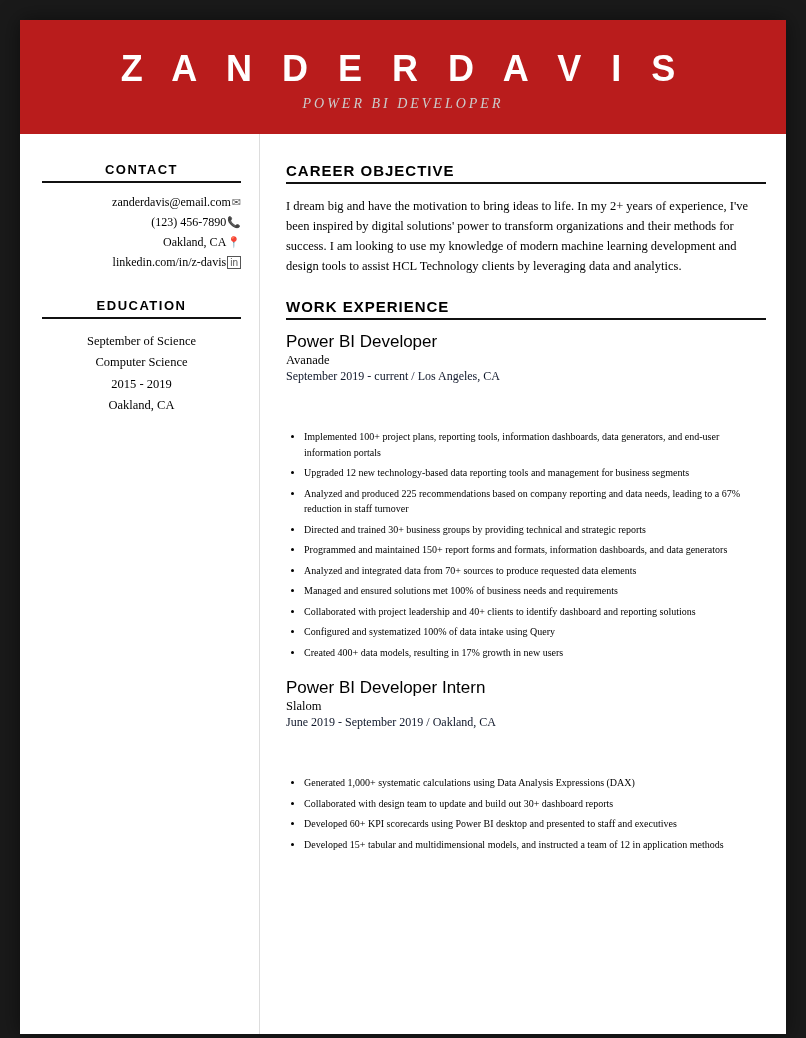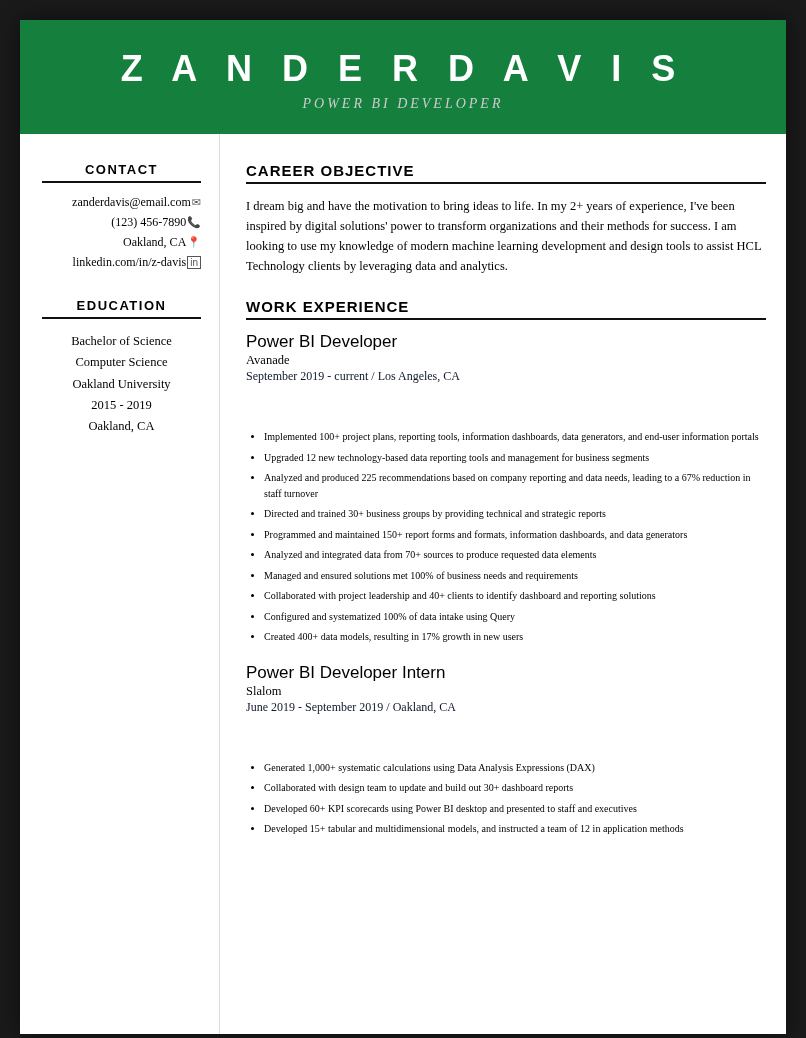--- a/index.html
+++ b/index.html
@@ -12,21 +12,21 @@
       padding: 20px;
       min-height: 100vh;
     }
     .resume-wrapper {
       width: 766px;
       background: #fff;
       box-shadow: 0 0 20px rgba(0,0,0,0.5);
     }
     
     .header {
-      background: #15803d;
+      background: #b91c1c;
       color: #fff;
       text-align: center;
       padding: 28px 20px 22px;
     }
     .header-name {
       font-family: Arial, sans-serif;
       font-size: 36px;
       letter-spacing: 10px;
       font-weight: bold;
       color: #fff;
@@ -40,21 +40,21 @@
       margin-top: 6px;
       text-transform: uppercase;
     }
     
     .body {
       display: flex;
       min-height: 900px;
     }
     
     .sidebar {
-      width: 200px;
+      width: 240px;
       flex-shrink: 0;
       padding: 28px 18px 28px 22px;
       border-right: 1px solid #ddd;
     }
     .sidebar-section {
       margin-bottom: 28px;
     }
     .sidebar-section-title {
       font-family: Arial, sans-serif;
       font-size: 13px;
@@ -174,23 +174,22 @@
         </div>
         <div class="contact-item">
           <span class="contact-text">linkedin.com/in/z-davis</span>
           <span class="icon" style="font-style:normal;font-family:Arial;font-size:10px;border:1px solid #555;padding:0 2px;">in</span>
         </div>
       </div>
 
       <div class="sidebar-section">
         <div class="sidebar-section-title">EDUCATION</div>
         <div class="edu-block">
-          <div>Bachelor of Science</div>
+          <div>September of Science</div>
           <div>Computer Science</div>
-          <div>Oakland University</div>
           <div>2015 - 2019</div>
           <div>Oakland, CA</div>
         </div>
       </div>
 
 
     </div>
 
     <div class="main">
 

